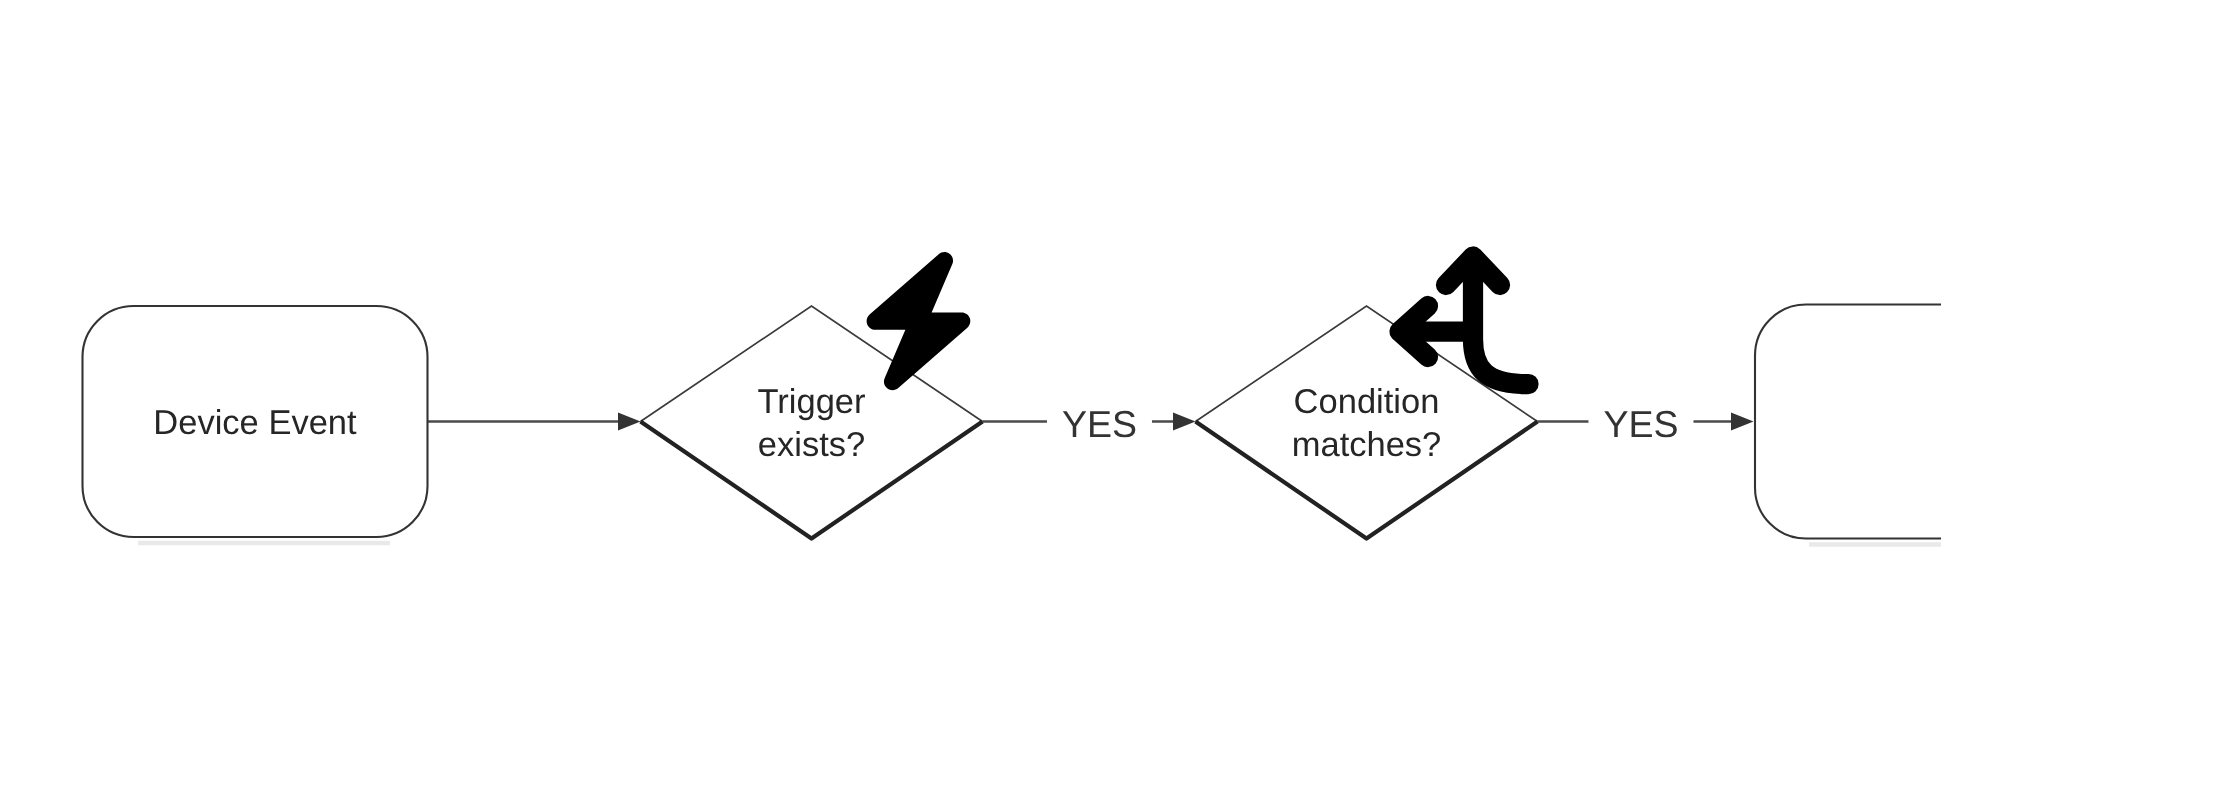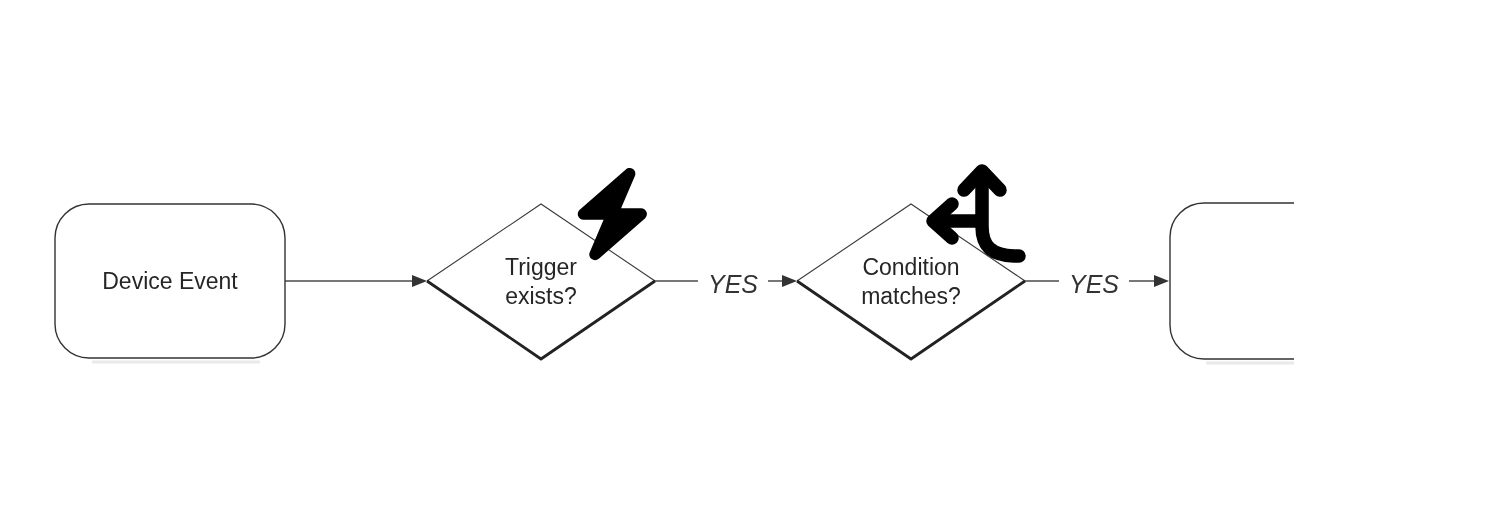--- a/index.html
+++ b/index.html
@@ -37,21 +37,20 @@
   .label-run     { left: 1170px; top: 203px; width: 225px; height: 156px; }
   .edge-label {
     position: absolute;
     transform: translate(-50%, -50%);
     background: #ffffff;
     padding: 0 10px;
     font-size: 25px;
     color: #333333;
     pointer-events: none;
     white-space: nowrap;
-    font-style: italic;
   }
   .edge-label-1 { left: 733px;  top: 284px; }
   .edge-label-2 { left: 1094px; top: 284px; }
 </style>
 </head>
 <body>
 
 <div class="canvas">
 
   <svg class="diagram" width="1485" height="523" viewBox="0 0 1485 523">

